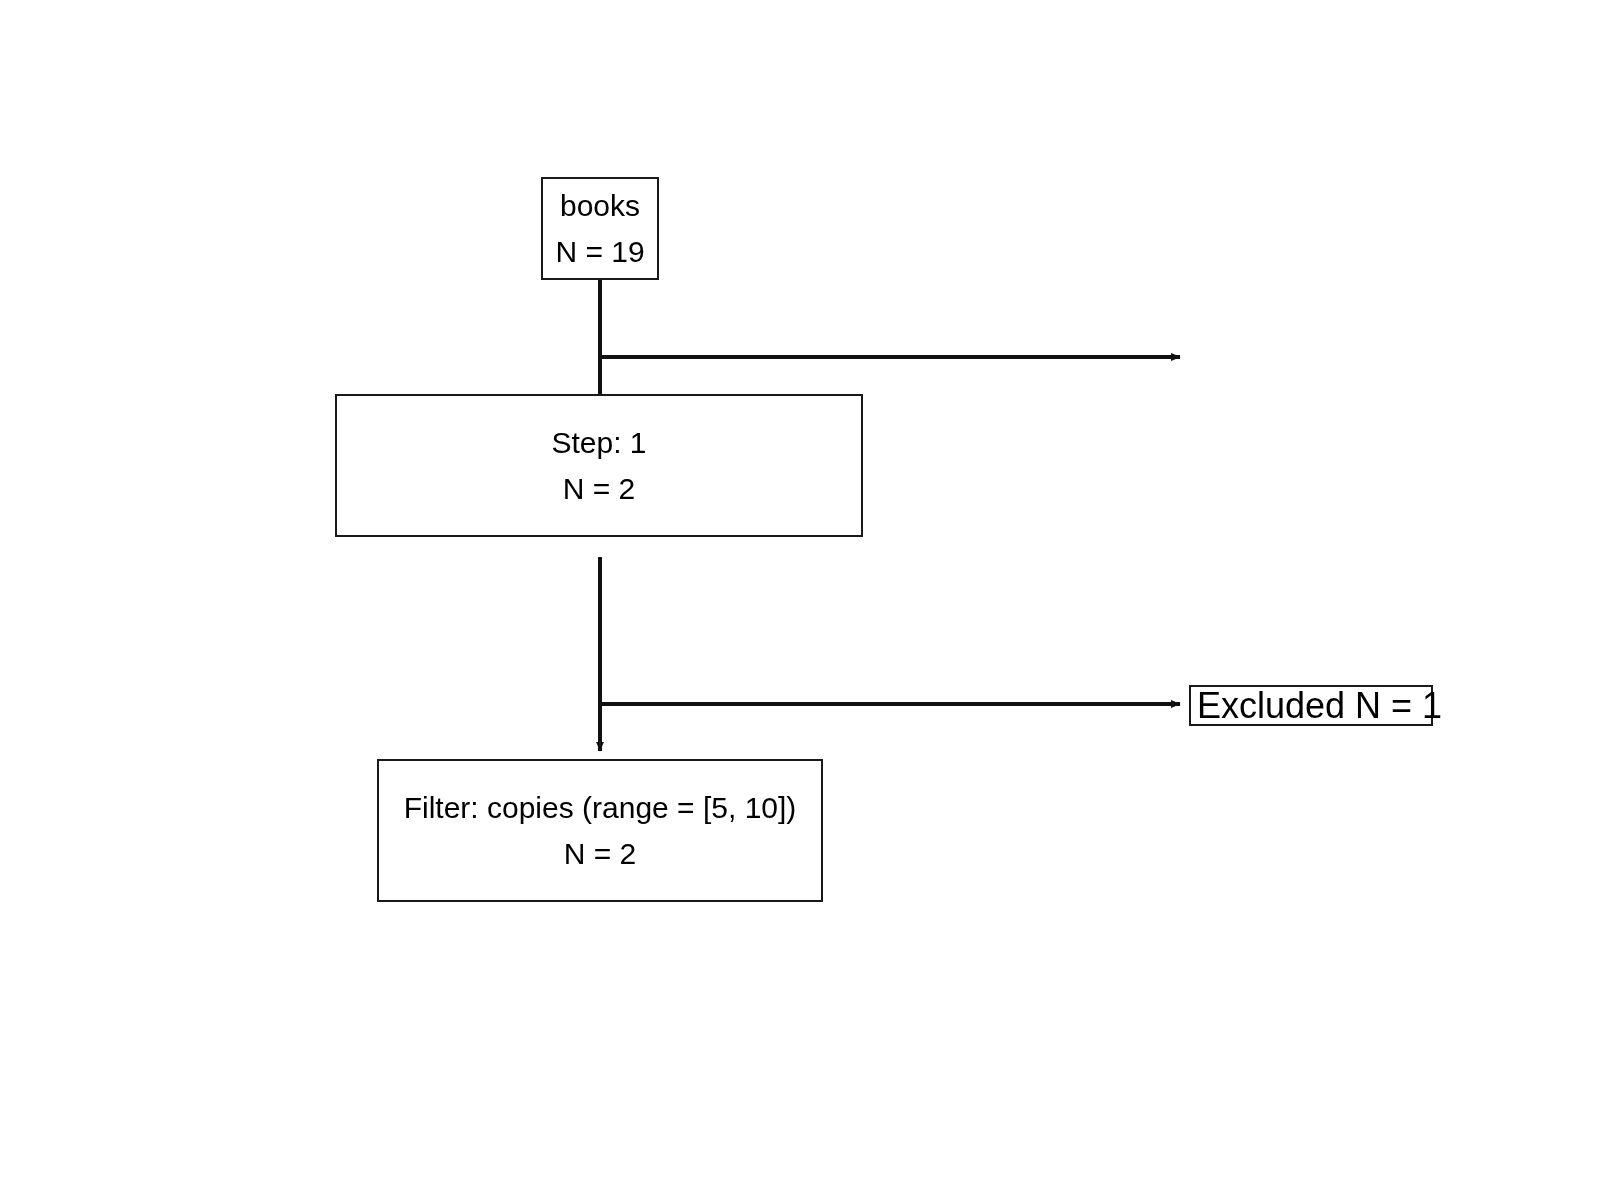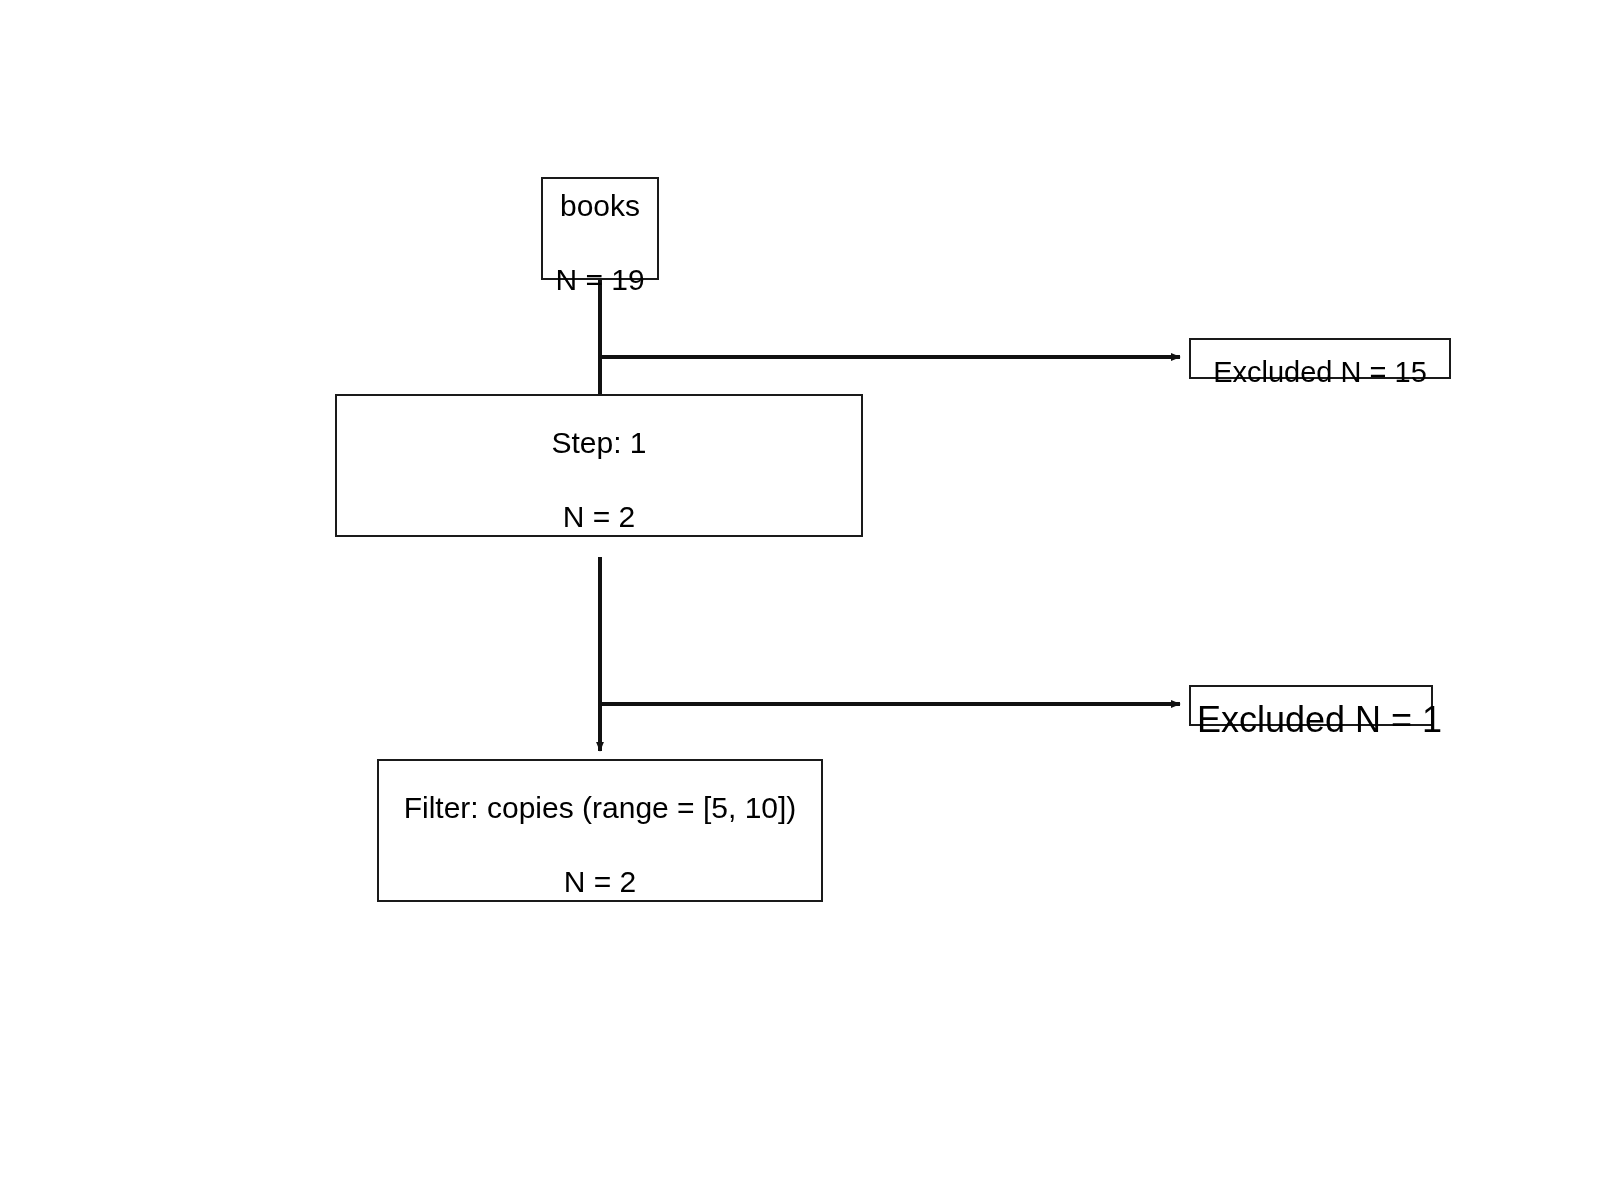--- a/index.html
+++ b/index.html
@@ -42,21 +42,20 @@
     font-size: 30px;
     line-height: 1.52;
     color: #000000;
     white-space: nowrap;
     z-index: 2;
   }
   .node .line {
     display: block;
     width: 100%;
     text-align: center;
-    margin-top: 28px;
   }
   .node-books {
     left: 541px;
     top: 177px;
     width: 118px;
     height: 103px;
   }
   .node-step1 {
     left: 335px;
     top: 394px;
@@ -120,23 +119,20 @@
   <div class="node node-books">
     <span class="line">books</span>
     <span class="line">N = 19</span>
   </div>
 
   <div class="node node-step1">
     <span class="line">Step: 1</span>
     <span class="line">N = 2</span>
   </div>
 
-  <div class="node node-excluded1">
-    <span class="line">Excluded N = 15</span>
-  </div>
 
   <div class="node node-step2">
     <span class="line">Filter: copies (range = [5, 10])</span>
     <span class="line">N = 2</span>
   </div>
 
   <div class="node node-excluded2">
     <span class="line">Excluded N = 1</span>
   </div>
 

